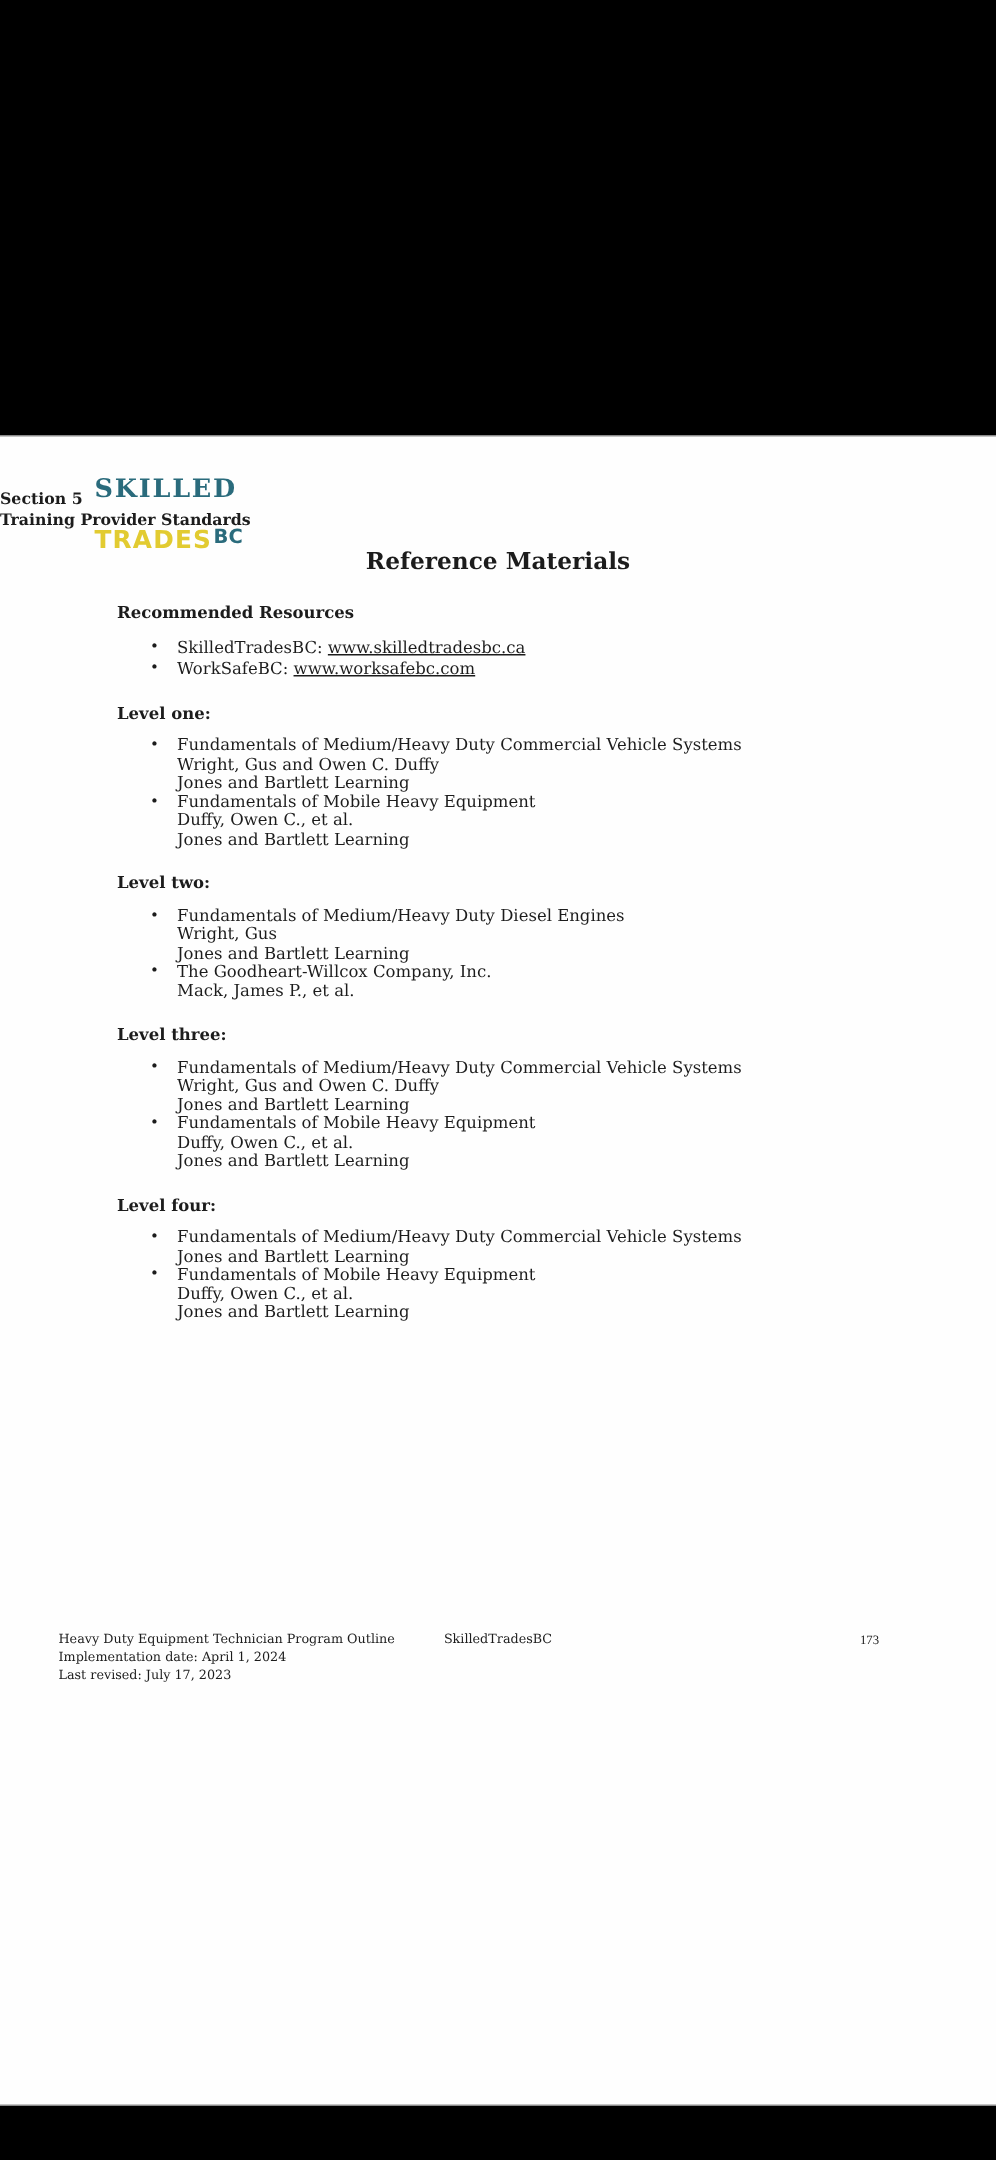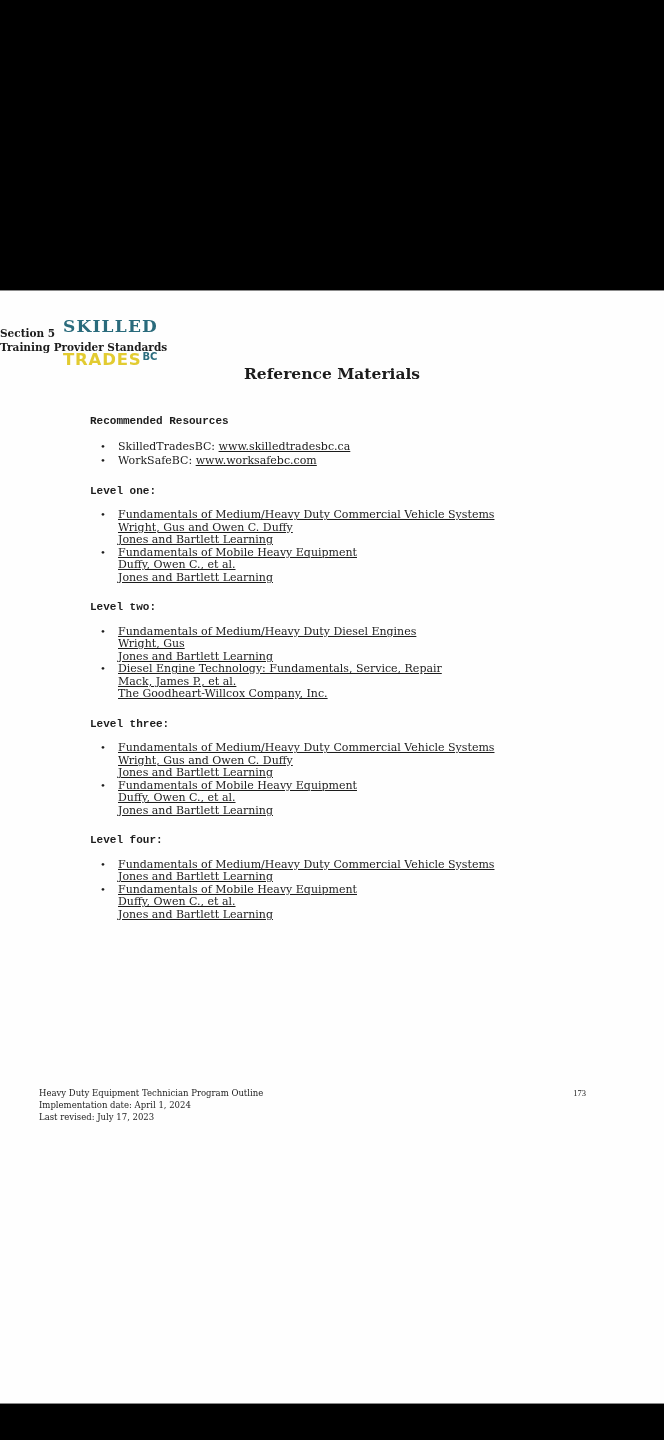--- a/index.html
+++ b/index.html
@@ -22,45 +22,45 @@
     font-family:"DejaVu Serif", serif; font-weight:700;
     font-size:17px; letter-spacing:1.2px; line-height:1;
   }
   .logo-row2 { display:flex; align-items:flex-start; margin-top:17px; }
   .logo-trades {
     font-family:"DejaVu Sans", sans-serif; font-weight:bold;
     font-size:16.5px; letter-spacing:0.8px; line-height:1;
   }
   .logo-bc {
     font-family:"DejaVu Sans", sans-serif; font-weight:bold;
-    font-size:10px; margin-left:1px; position:relative; top:0px;
+    font-size:13px; margin-left:1px; position:relative; top:0px;
   }
   
   .doc-header {
     position:absolute; top:36px; left:0; width:100%;
     text-align:left; font-weight:bold; font-size:10.5px; line-height:13.5px;
   }
   .doc-title {
     position:absolute; top:73px; left:0; width:100%;
     text-align:center; font-weight:bold; font-size:15.5px;
   }
   
   .content {
     position:absolute; top:112px; left:78px; width:548px;
     font-size:11px; line-height:12.5px;
   }
-  .section-heading { font-weight:bold; font-size:11px; margin:12px;font-family:Liberation Mono, monospace; }
+  .section-heading { font-weight:bold; font-size:11px; margin:0; }
   .texts-heading { margin-top:20px; }
   ul.blist { list-style:none; margin:9px 0 0 0; padding:0; }
   li.bitem { display:flex; }
   .res-item { line-height:14.2px; }
   .bullet { flex:none; width:18px; margin-left:22px; font-size:10px; }
   .link { color:#1c1c1c; text-decoration:underline; }
   .level { margin-top:17px; }
-  .book-lines div { line-height:12.5px;text-decoration:underline; }
+  .book-lines div { line-height:12.5px; }
   
   .footer {
     position:absolute; top:796px; left:0; width:664px;
     font-size:8.5px; line-height:12px;
   }
   .footer-left { margin-left:39px; width:280px; }
   .footer-center { position:absolute; top:0; left:0; width:100%; text-align:center; }
   .footer-right { position:absolute; top:0; right:78px;font-family:Liberation Serif, serif; }
 </style>
 </head>
@@ -129,23 +129,22 @@
           <span class="bullet">•</span>
           <span class="book-lines">
             <div>Fundamentals of Medium/Heavy Duty Diesel Engines</div>
             <div>Wright, Gus</div>
             <div>Jones and Bartlett Learning</div>
           </span>
         </li>
         <li class="bitem">
           <span class="bullet">•</span>
           <span class="book-lines">
-            <div>Diesel Engine Technology: Fundamentals, Service, Repair</div>
+            <div>The Goodheart-Willcox Company, Inc.</div>
             <div>Mack, James P., et al.</div>
-            <div>The Goodheart-Willcox Company, Inc.</div>
           </span>
         </li>
       </ul>
     </div>
 
     <div class="level">
       <div class="section-heading">Level three:</div>
       <ul class="blist">
         <li class="bitem">
           <span class="bullet">•</span>
@@ -183,20 +182,21 @@
             <div>Duffy, Owen C., et al.</div>
             <div>Jones and Bartlett Learning</div>
           </span>
         </li>
       </ul>
     </div>
 
   </div>
 
   <div class="footer">
+    <div class="footer-center">SkilledTradesBC</div>
     <div class="footer-right">173</div>
     <div class="footer-left">
       <div>Heavy Duty Equipment Technician Program Outline</div>
       <div>Implementation date: April 1, 2024</div>
       <div>Last revised: July 17, 2023</div>
     </div>
   </div>
 
 </div>
 

